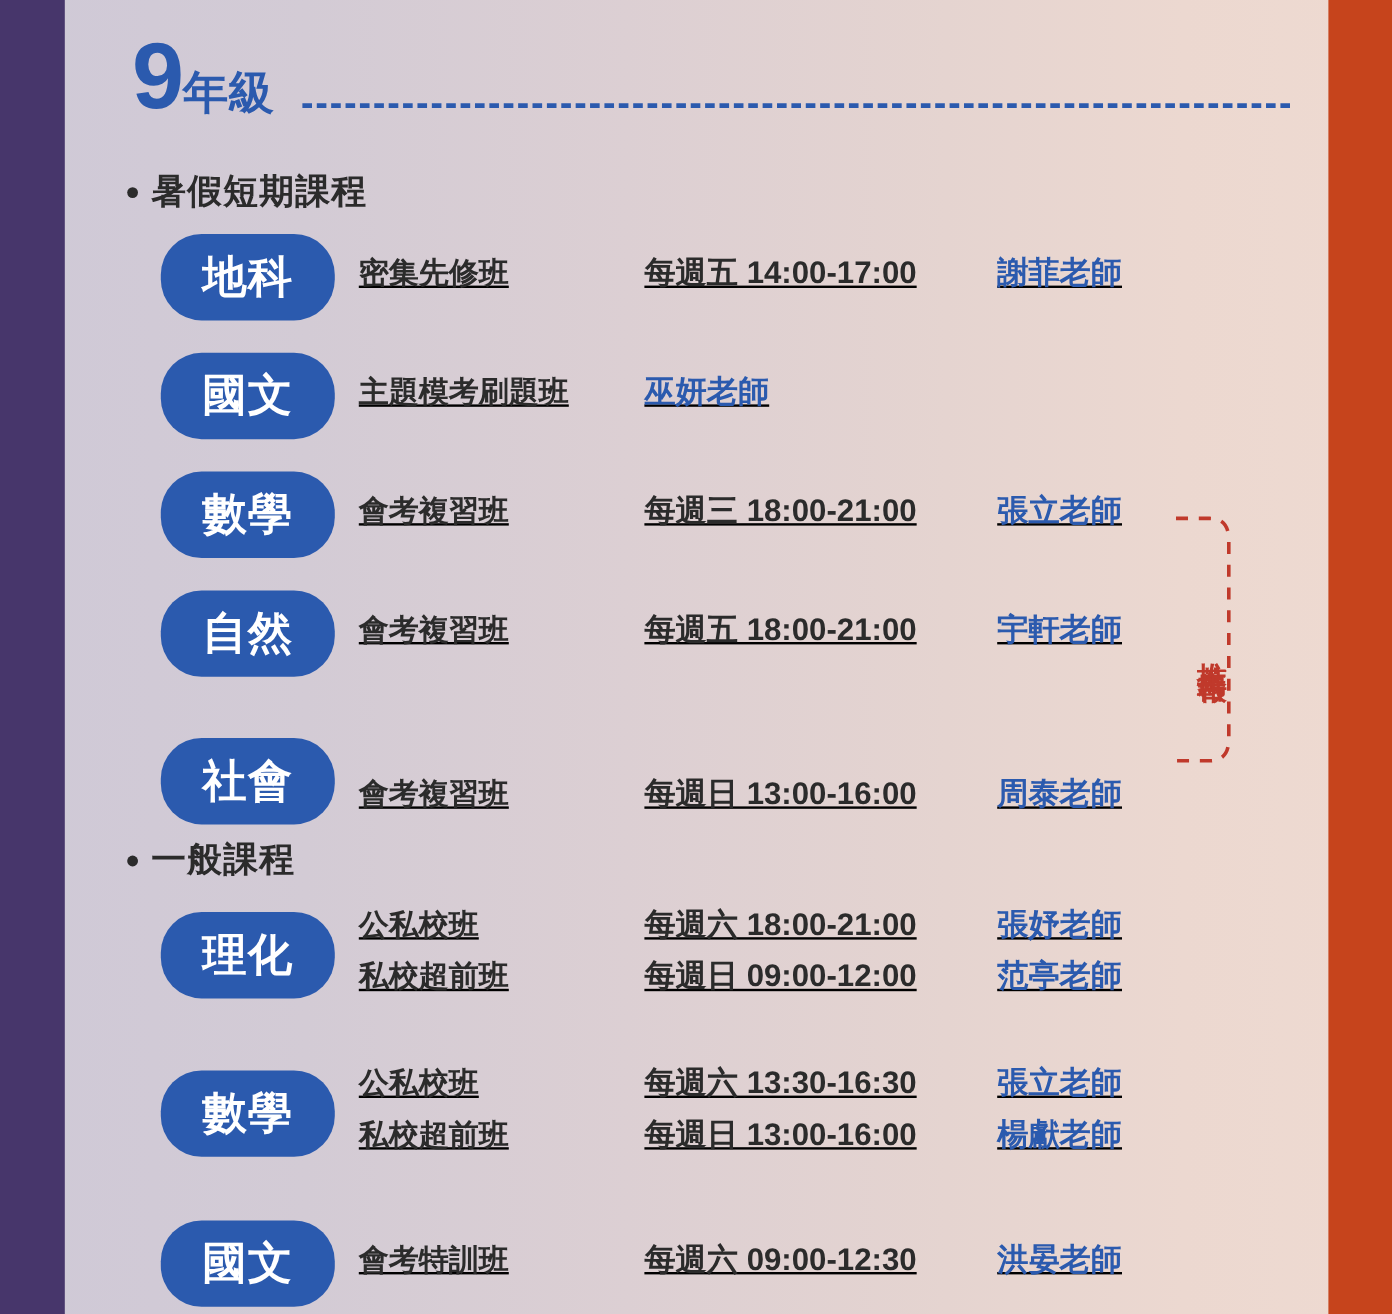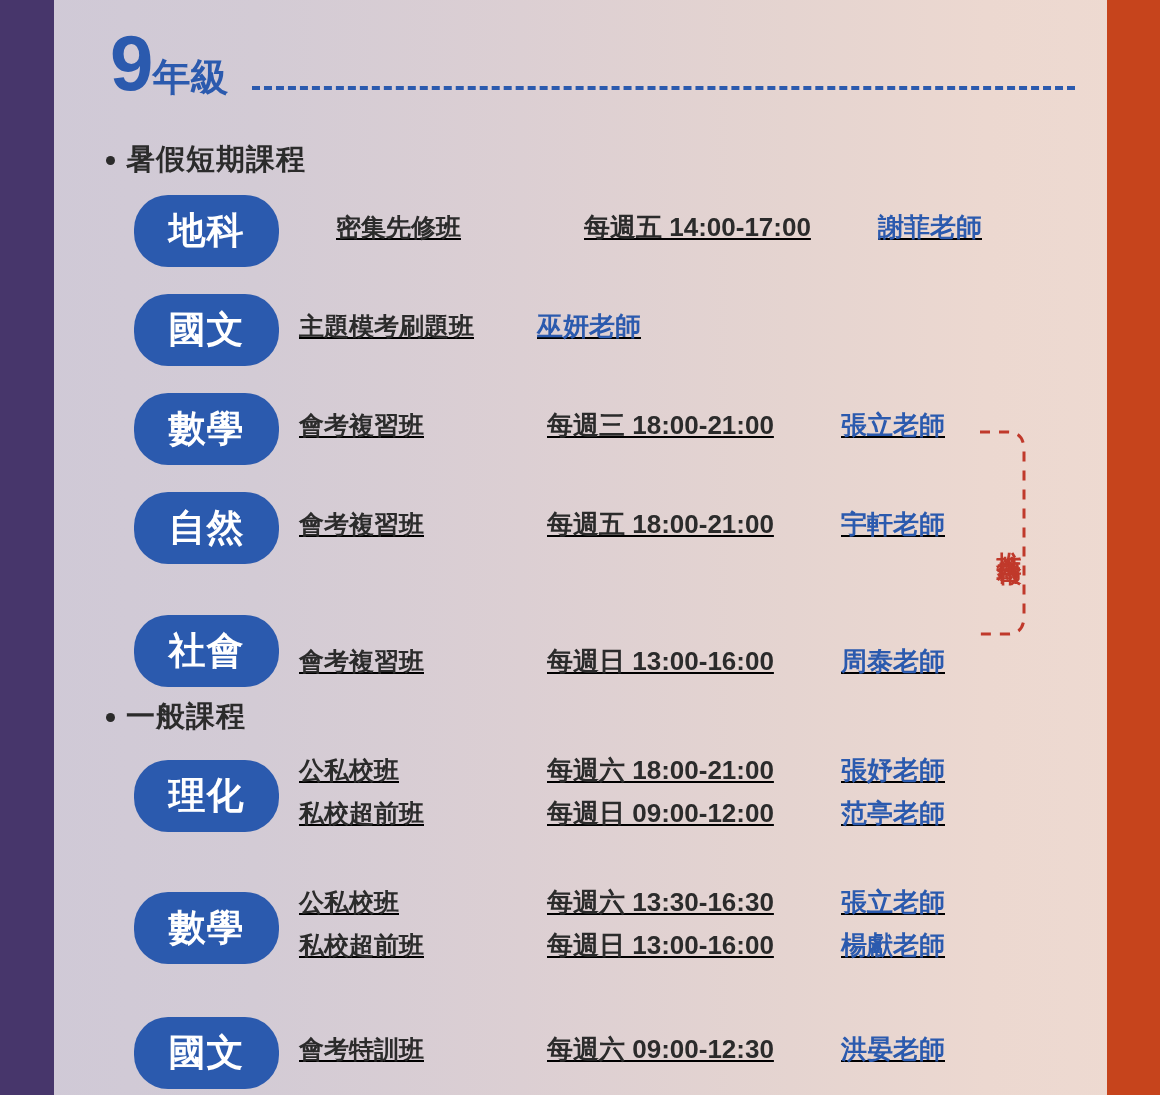--- a/index.html
+++ b/index.html
@@ -135,21 +135,20 @@
     white-space: nowrap;
     flex: 0 0 auto;
   }
   .col-time {
     width: 294px;
     font-size: 26px;
     font-weight: bold;
     color: #2b2b2b;
     white-space: nowrap;
     flex: 0 0 auto;
-    margin-left: 10px;
   }
   .col-teacher {
     font-size: 26px;
     font-weight: bold;
     color: #2b5aae;
     white-space: nowrap;
     flex: 0 0 auto;
   }
 
   
@@ -196,21 +195,21 @@
     <span class="grade-number">9</span>
     <span class="grade-label">年級</span>
     <span class="header-rule"></span>
   </div>
 
   <div id="sections-host">
       <div class="section-heading" style="top: 140px;">
         <span class="section-bullet"></span>
         <span class="section-title">暑假短期課程</span>
       </div>
-      <div class="row" style="top: 195px; height: 72px; gap: 37px;">
+      <div class="row" style="top: 195px; height: 72px;">
         <div class="subject-badge">地科</div>
         <div class="row-lines">
           <div class="line">
             <span class="col-course">密集先修班</span>
             <span class="col-time">每週五 14:00-17:00</span>
             <span class="col-teacher">謝菲老師</span>
           </div>
         </div>
       </div>
       <div class="row" style="top: 294px; height: 72px;">

